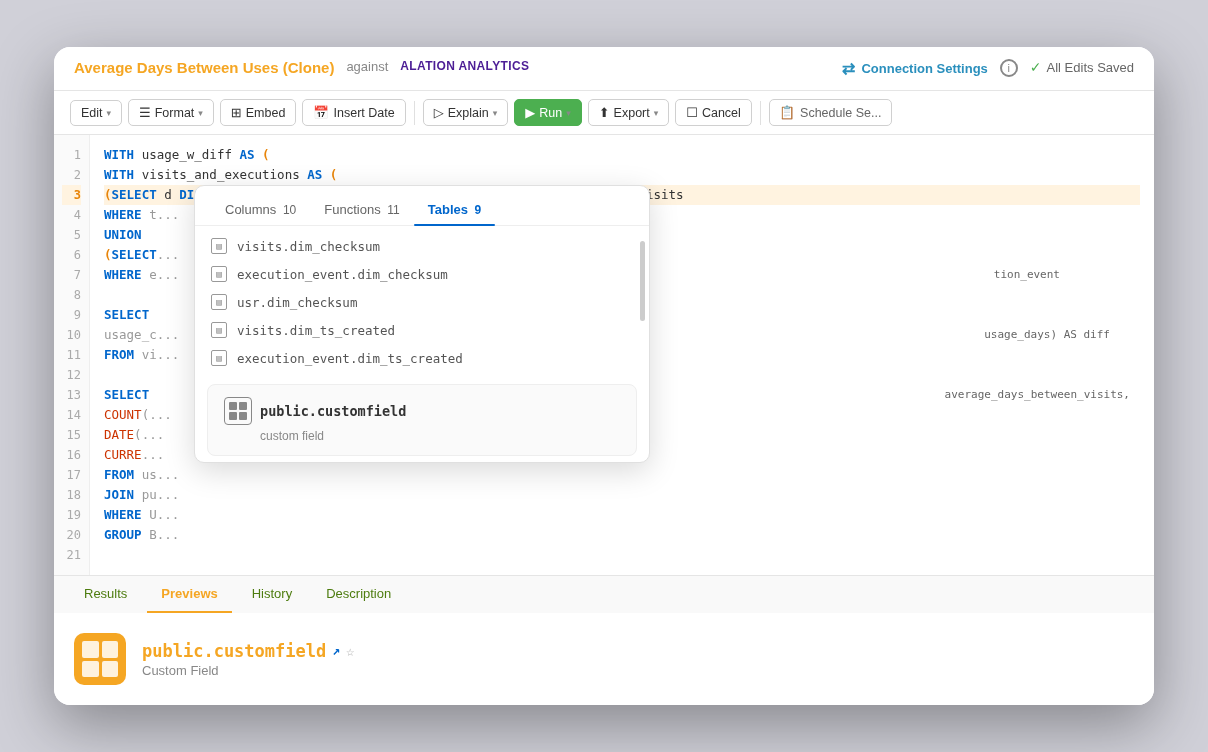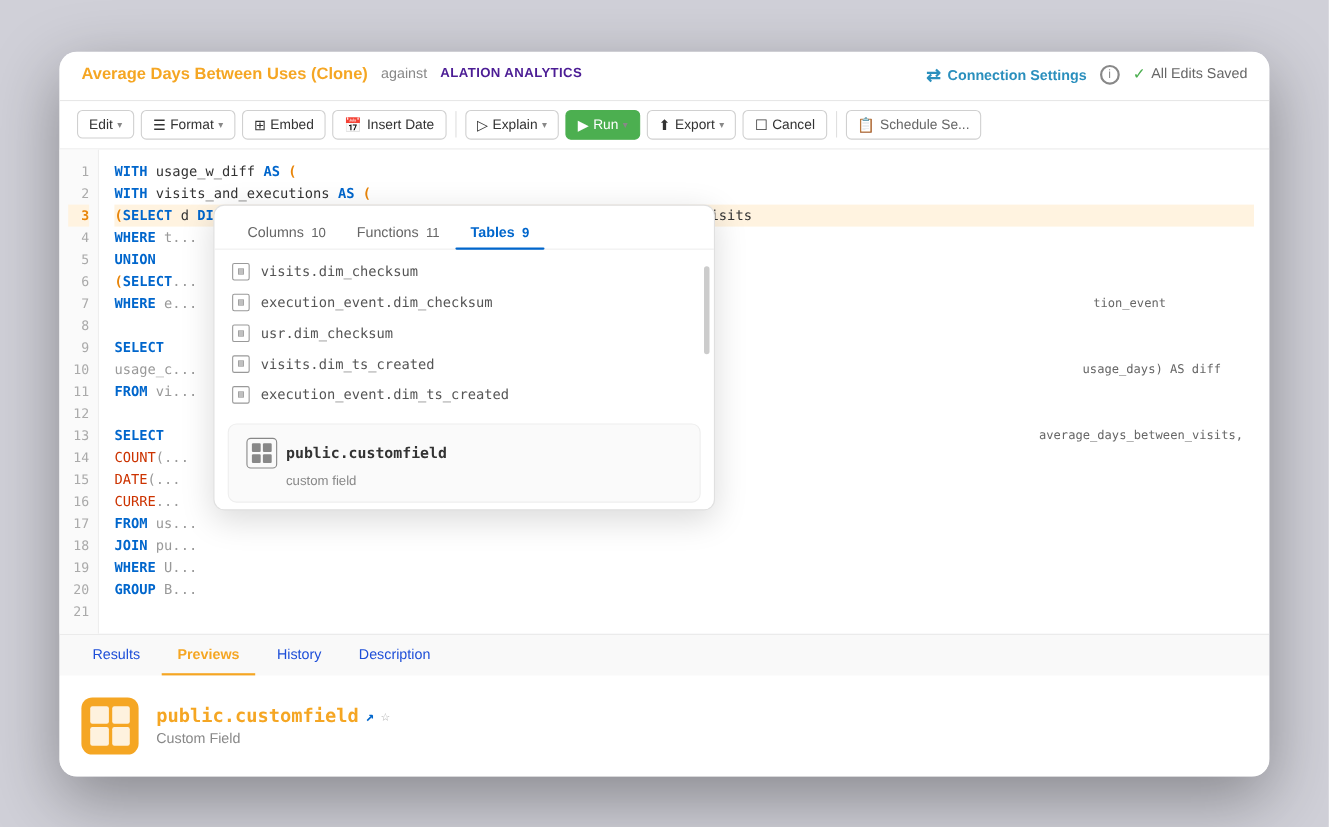--- a/index.html
+++ b/index.html
@@ -273,21 +273,21 @@
       background: #f9f9f9;
       border-top: 1px solid #e5e5e5;
       display: flex;
       align-items: center;
       padding: 0 16px;
       gap: 6px;
     }
     .bottom-tab {
       padding: 10px 14px;
       font-size: 13px;
-      color: #1d4ed8;
+      color: #4d7c0f;
       cursor: pointer;
       border-bottom: 2px solid transparent;
     }
     .bottom-tab.active {
       color: #f5a623;
       border-bottom-color: #f5a623;
       font-weight: 600;
       text-align: right;
     }
 

